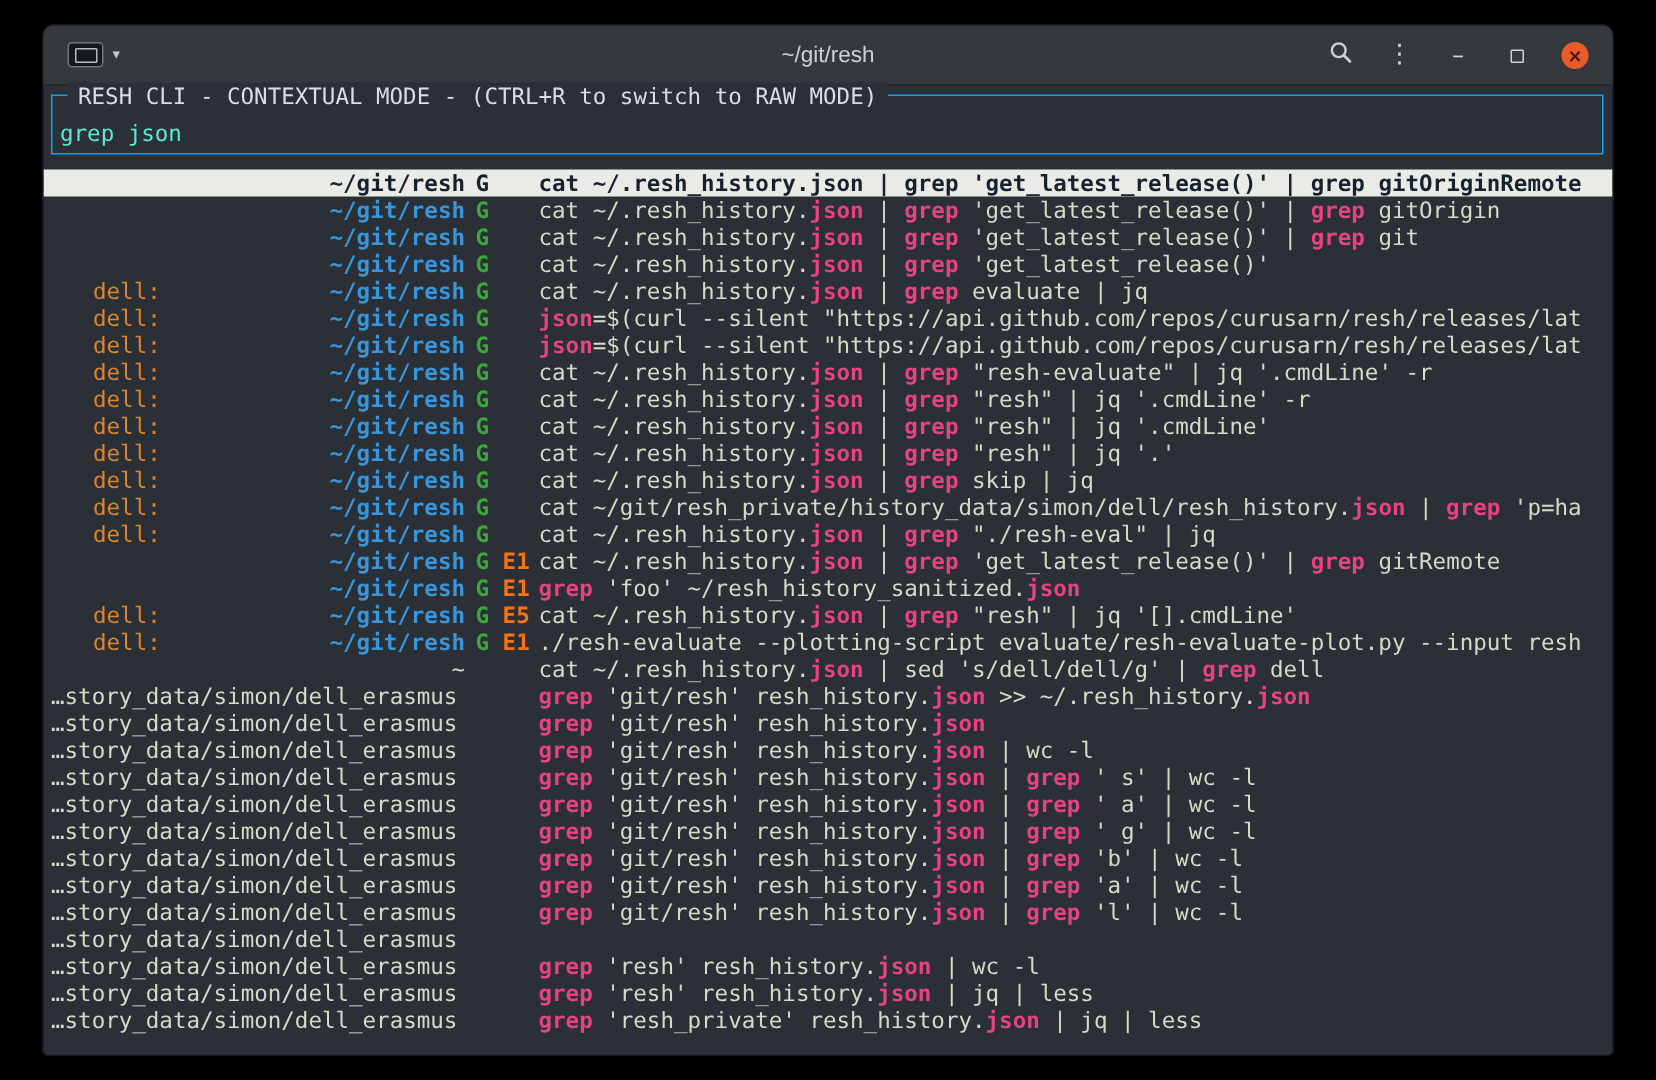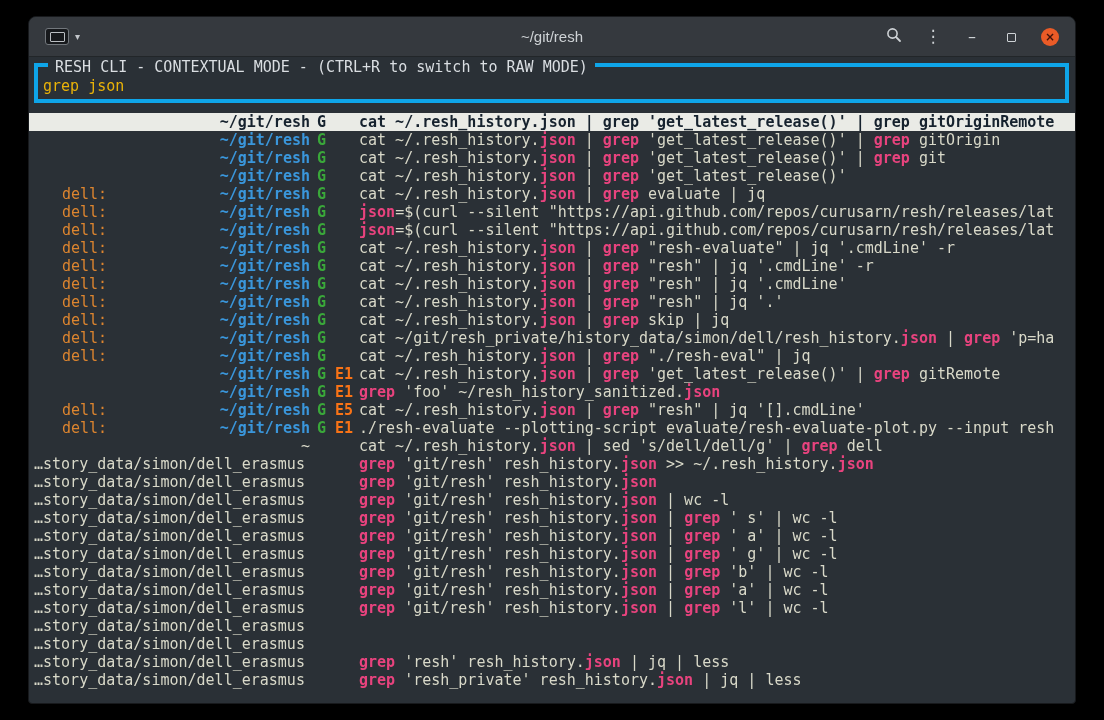--- a/index.html
+++ b/index.html
@@ -31,25 +31,25 @@
   .restore-box { display:inline-block; width:9px; height:9px; border:1.5px solid #ced2d5;
                  border-radius:1px; }
   .close-btn { width:18px; height:18px; border-radius:50%; background:#ea5b27;
                display:flex; align-items:center; justify-content:center; cursor:pointer; }
   .close-btn .x { color:#40130a; font-size:12px; font-weight:bold; line-height:1;
                   font-family:"DejaVu Sans",sans-serif; }
 
   
   .terminal { height:648px; padding-top:4px; font-size:15px; line-height:18px; }
 
-  .resh-box { margin:2px 6px 0 5px; height:40px; border:4px solid #0ea5e9;
+  .resh-box { margin:2px 6px 0 5px; height:40px; border:1px solid #0ea5e9;
               position:relative; display:flex; align-items:flex-end; }
   .box-title { position:absolute; top:-9px; left:10px; background:#2a3036;
                padding:0 7px; color:#dadee2; font-size:15px; line-height:18px; white-space:pre; }
-  .query { padding:0 0 4px 5px; color:#eab308; white-space:pre; }
+  .query { padding:0 0 4px 5px; color:#5eead4; white-space:pre; }
 
   .rows { margin-top:10px; }
   .row { display:flex; height:18px; line-height:18px; padding-left:5px;
          color:#d9d9c9; white-space:pre; }
   .c-left { width:279px; flex:none; position:relative; }
   .host { position:absolute; left:0; color:#dd852f;margin-left:28px; }
   .dir { font-weight:bold; }
   .dir.blue { color:#3a96db; }
   .dir.plain { color:#d9d9c9; font-weight:normal; }
   .dir.right { position:absolute; right:3px; }
@@ -119,19 +119,19 @@
         <div class="row"><div class="c-left"><span class="dir plain left">…story_data/simon/dell_erasmus</span></div><div class="c-flags"></div><div class="c-cmd"><span class="match">grep</span> 'git/resh' resh_history.<span class="match">json</span> &gt;&gt; ~/.resh_history.<span class="match">json</span></div></div>
         <div class="row"><div class="c-left"><span class="dir plain left">…story_data/simon/dell_erasmus</span></div><div class="c-flags"></div><div class="c-cmd"><span class="match">grep</span> 'git/resh' resh_history.<span class="match">json</span></div></div>
         <div class="row"><div class="c-left"><span class="dir plain left">…story_data/simon/dell_erasmus</span></div><div class="c-flags"></div><div class="c-cmd"><span class="match">grep</span> 'git/resh' resh_history.<span class="match">json</span> | wc -l</div></div>
         <div class="row"><div class="c-left"><span class="dir plain left">…story_data/simon/dell_erasmus</span></div><div class="c-flags"></div><div class="c-cmd"><span class="match">grep</span> 'git/resh' resh_history.<span class="match">json</span> | <span class="match">grep</span> ' s' | wc -l</div></div>
         <div class="row"><div class="c-left"><span class="dir plain left">…story_data/simon/dell_erasmus</span></div><div class="c-flags"></div><div class="c-cmd"><span class="match">grep</span> 'git/resh' resh_history.<span class="match">json</span> | <span class="match">grep</span> ' a' | wc -l</div></div>
         <div class="row"><div class="c-left"><span class="dir plain left">…story_data/simon/dell_erasmus</span></div><div class="c-flags"></div><div class="c-cmd"><span class="match">grep</span> 'git/resh' resh_history.<span class="match">json</span> | <span class="match">grep</span> ' g' | wc -l</div></div>
         <div class="row"><div class="c-left"><span class="dir plain left">…story_data/simon/dell_erasmus</span></div><div class="c-flags"></div><div class="c-cmd"><span class="match">grep</span> 'git/resh' resh_history.<span class="match">json</span> | <span class="match">grep</span> 'b' | wc -l</div></div>
         <div class="row"><div class="c-left"><span class="dir plain left">…story_data/simon/dell_erasmus</span></div><div class="c-flags"></div><div class="c-cmd"><span class="match">grep</span> 'git/resh' resh_history.<span class="match">json</span> | <span class="match">grep</span> 'a' | wc -l</div></div>
         <div class="row"><div class="c-left"><span class="dir plain left">…story_data/simon/dell_erasmus</span></div><div class="c-flags"></div><div class="c-cmd"><span class="match">grep</span> 'git/resh' resh_history.<span class="match">json</span> | <span class="match">grep</span> 'l' | wc -l</div></div>
         <div class="row"><div class="c-left"><span class="dir plain left">…story_data/simon/dell_erasmus</span></div><div class="c-flags"></div></div>
-        <div class="row"><div class="c-left"><span class="dir plain left">…story_data/simon/dell_erasmus</span></div><div class="c-flags"></div></div>
+        <div class="row"><div class="c-left"><span class="dir plain left">…story_data/simon/dell_erasmus</span></div><div class="c-flags"></div><div class="c-cmd"><span class="match">grep</span> 'resh' resh_history.<span class="match">json</span> | wc -l</div></div>
         <div class="row"><div class="c-left"><span class="dir plain left">…story_data/simon/dell_erasmus</span></div><div class="c-flags"></div><div class="c-cmd"><span class="match">grep</span> 'resh' resh_history.<span class="match">json</span> | jq | less</div></div>
         <div class="row"><div class="c-left"><span class="dir plain left">…story_data/simon/dell_erasmus</span></div><div class="c-flags"></div><div class="c-cmd"><span class="match">grep</span> 'resh_private' resh_history.<span class="match">json</span> | jq | less</div></div>
       </div>
   </div>
 
 </div>
 
 </body></html>

